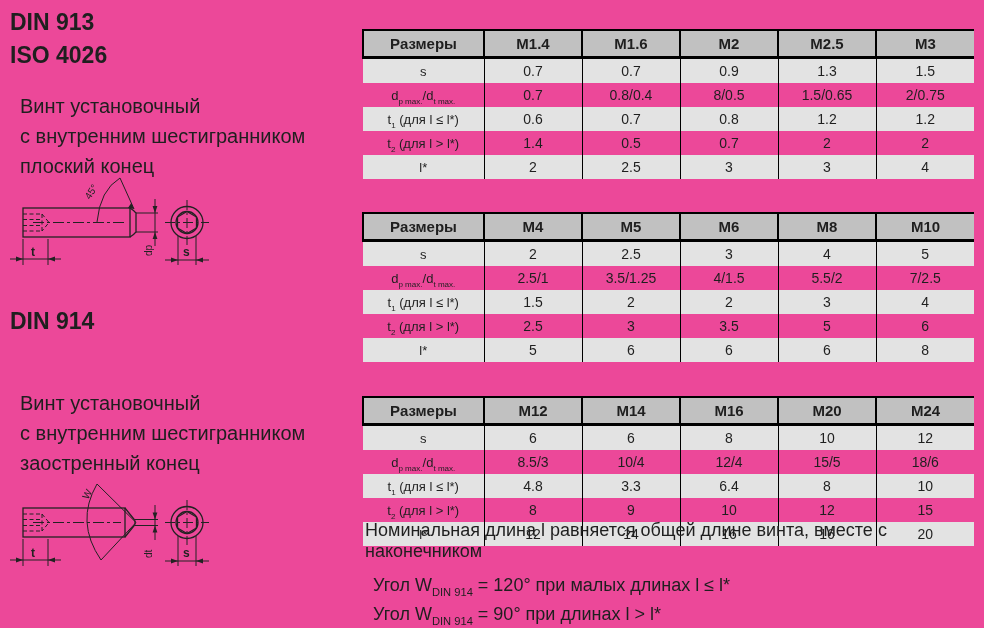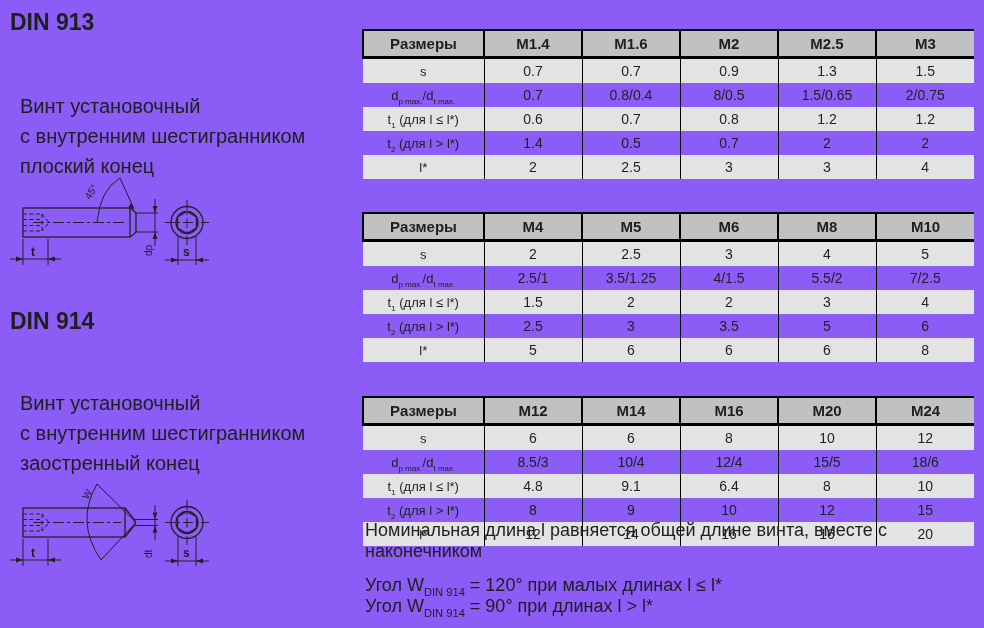--- a/index.html
+++ b/index.html
@@ -1,17 +1,17 @@
 <!DOCTYPE html>
 <html style="--header-bg: #c1c1c1; --row-alt-bg: #e3e3e3; --line: #000000; --text: #1f1f1f;"><head>
 <meta charset="utf-8">
 <style>
   html,body{margin:0;padding:0;background:#fff;}
   .page{
-    position:relative;width:984px;height:628px;background:#8b5cf6;overflow:hidden;
+    position:relative;width:984px;height:628px;background:#ec4899;overflow:hidden;
     font-family:"Liberation Sans",sans-serif;color:var(--text,#1f1f1f);
   }
   .std{position:absolute;left:10px;font-weight:700;font-size:23px;line-height:33px;white-space:nowrap;}
   .desc{position:absolute;left:20px;font-size:20px;line-height:30px;white-space:nowrap;}
   .drawing{position:absolute;}
   table.dims{
     position:absolute;left:362px;width:612px;border-collapse:collapse;table-layout:fixed;
   }
   table.dims col.c-label{width:121px;}
   table.dims thead th{
@@ -24,30 +24,31 @@
   table.dims thead th + th{border-left:2px solid var(--line,#000);}
   table.dims tbody tr:nth-child(odd){background:var(--row-alt-bg,#e3e3e3);}
   table.dims tbody th{font-size:13px;font-weight:400;height:24px;padding:0;text-align:center;}
   table.dims tbody td{
     font-size:14px;height:24px;padding:0;text-align:center;
     border-left:1.5px solid var(--line,#000);
   }
   sub{font-size:0.62em;line-height:0;}
   .notes{position:absolute;left:365px;top:520px;width:615px;font-size:18px;}
   .note-main{margin:0 0 13px 0;}
-  .note{margin:0;line-height:21px;}
+  .note{margin:8px;line-height:21px;}
   svg text{font-family:"Liberation Sans",sans-serif;}
 </style>
 </head>
 <body>
 
 <div class="page">
 
   <div class="std" style="top:6px;">
     <div>DIN 913</div>
+    <div>ISO 4026</div>
   </div>
   <div class="desc" style="top:91px;">
     <div>Винт установочный</div>
     <div>с внутренним шестигранником</div>
     <div>плоский конец</div>
   </div>
 
   <svg class="drawing" style="left:5px;top:168px;" width="235" height="115" viewBox="0 0 235 115">
     <g stroke="#222" fill="none" stroke-width="1.3">
       <rect x="18" y="40" width="107" height="29"></rect>
@@ -300,21 +301,21 @@
           <th>d<sub>p max.</sub>/d<sub>t max.</sub></th>
           <td>8.5/3</td>
           <td>10/4</td>
           <td>12/4</td>
           <td>15/5</td>
           <td>18/6</td>
         </tr>
         <tr>
           <th>t<sub>1</sub> (для l ≤ l*)</th>
           <td>4.8</td>
-          <td>9.1</td>
+          <td>3.3</td>
           <td>6.4</td>
           <td>8</td>
           <td>10</td>
         </tr>
         <tr>
           <th>t<sub>2</sub> (для l &gt; l*)</th>
           <td>8</td>
           <td>9</td>
           <td>10</td>
           <td>12</td>

